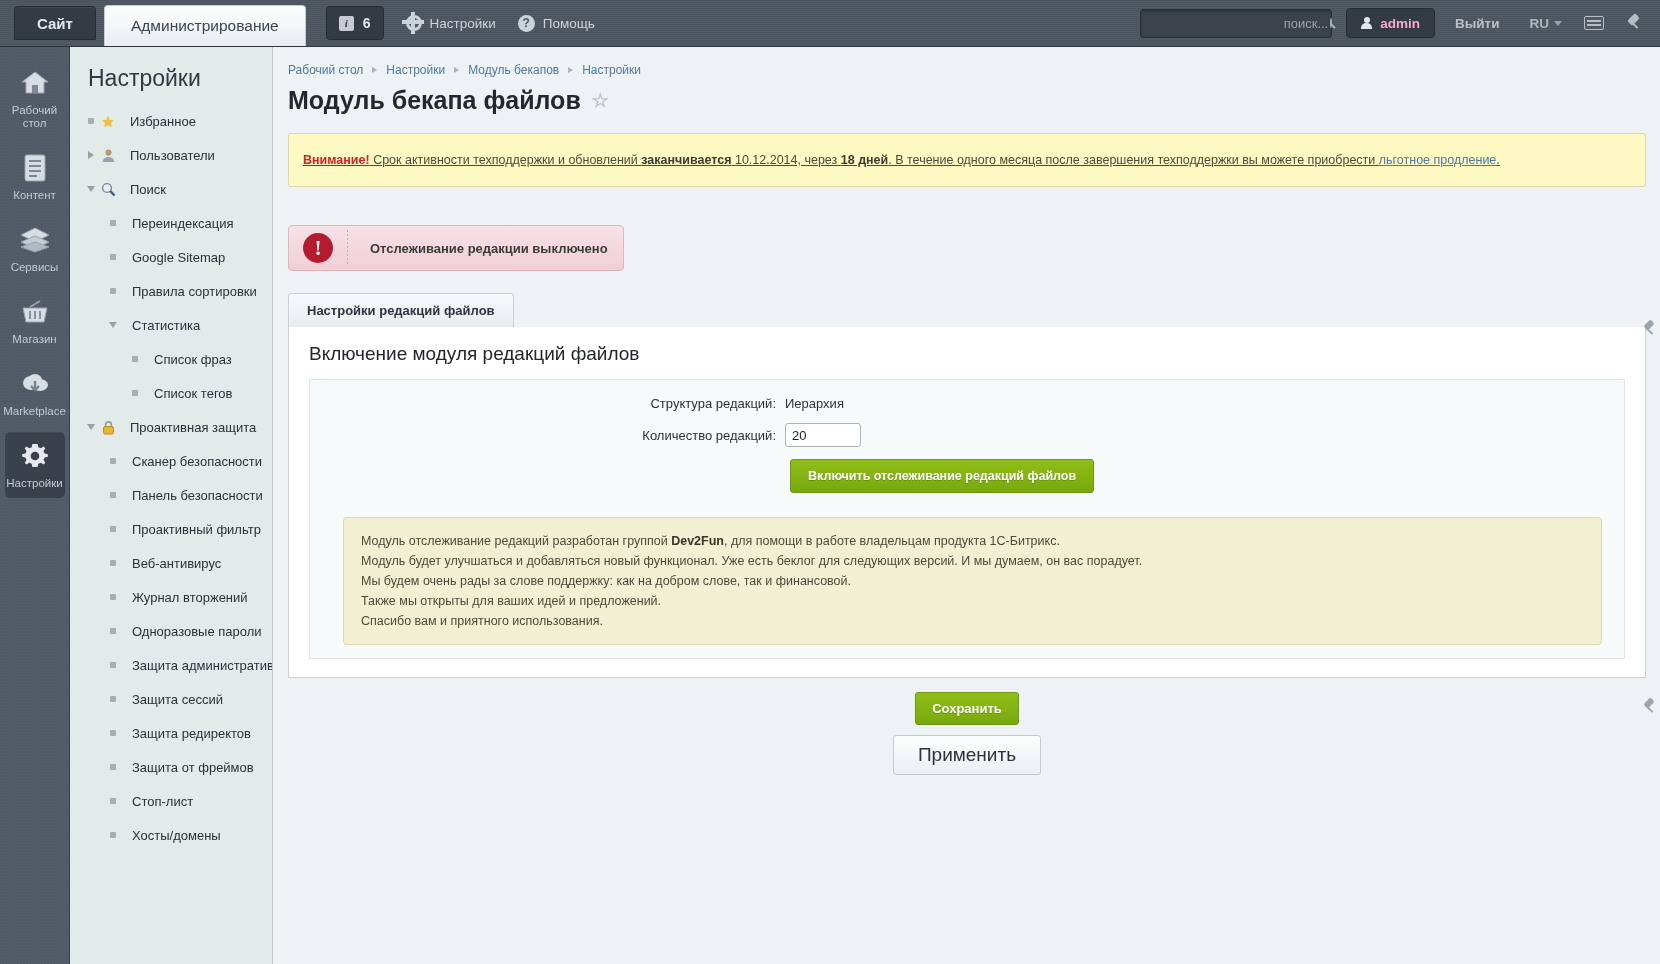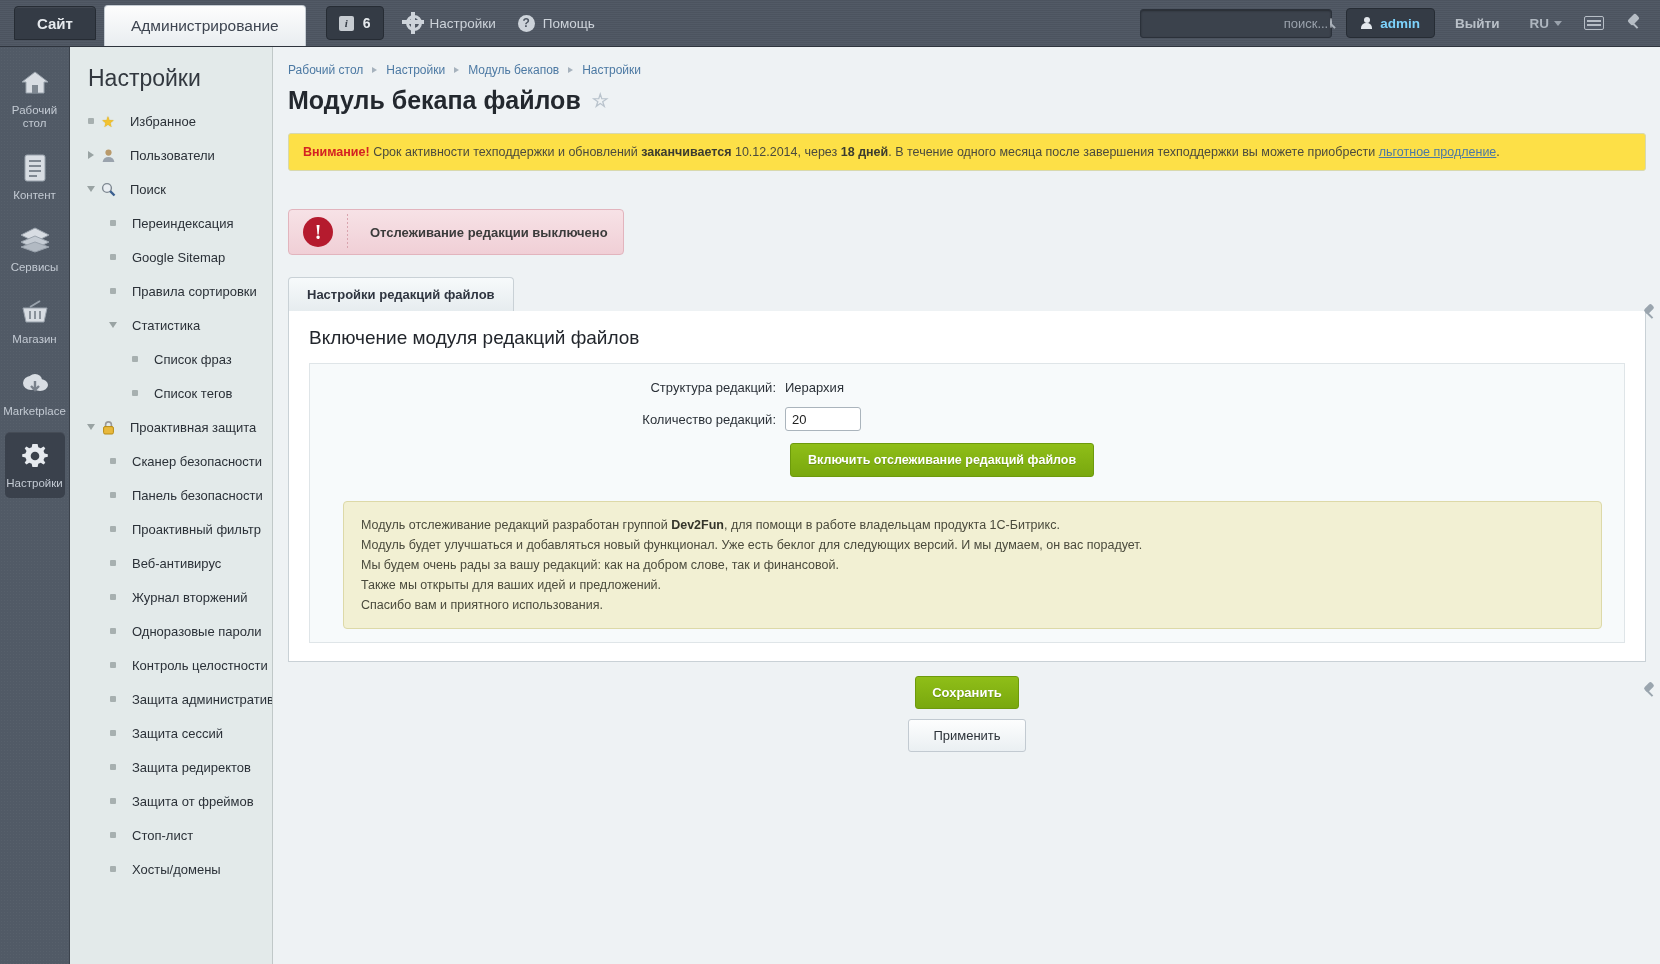--- a/index.html
+++ b/index.html
@@ -71,21 +71,21 @@
   .tb-search input {
     flex: 1; background: transparent; border: none; outline: none;
     color: #cfd5db; font-size: 13px; font-family: "Liberation Sans", sans-serif; text-align: right;
   }
   .tb-search input::placeholder { color: #9aa2ac; }
   .mag { width: 10px; height: 10px; border: 1.8px solid #aab1ba; border-radius: 50%; position: relative; }
   .mag::after { content:""; position:absolute; width:6px; height:1.8px; background:#aab1ba;
      transform: rotate(45deg); right:-5px; bottom:0px; }
   .tb-user {
     margin-left: 14px; height: 30px; padding: 0 14px; border-radius: 4px;
-    background: #343b45; border:1px solid #262c34; color: #7dd3fc;
+    background: #343b45; border:1px solid #262c34; color: #f9a8d4;
     display:flex; align-items:center; gap:8px; font-size:13.5px; font-weight:bold; cursor:pointer;
   }
   .u-ico { width: 11px; height: 12px; position: relative; }
   .u-ico::before { content:""; position:absolute; width:6px;height:6px;border-radius:50%;
      background:#e3e8ed; left:2.5px; top:0; }
   .u-ico::after { content:""; position:absolute; width:11px;height:6px;border-radius:5px 5px 0 0;
      background:#e3e8ed; left:0; bottom:0; }
   .tb-logout { margin-left: 20px; color: #b9c0c8; font-size:13.5px; cursor:pointer; font-weight:bold;}
   .tb-lang { margin-left: 30px; color: #aeb6bf; font-size:13.5px; font-weight:bold; cursor:pointer;
      display:flex; align-items:center; gap:5px;}
@@ -153,22 +153,22 @@
   .crumbs { padding: 16px 0 0 14px; display: flex; align-items: center; gap: 9px;
      font-size: 12px; color: #7a8794;}
   .crumbs a { color: #4c79a3; text-decoration: none; cursor: pointer; }
   .cr-sep { width:0;height:0;border-top:3.5px solid transparent;border-bottom:3.5px solid transparent;
     border-left:5px solid #a6b2bd;}
   .pg-title { margin: 9px 0 0 14px; font-size: 25px; font-weight: bold; color: #23282e;
      display:flex; align-items:center; gap:11px;}
   .star-o { color: #b9c3cc; font-size: 19px; cursor: pointer; }
 
   .notice {
-    margin: 18px 14px 0 14px; background: #fde047; border: 1px solid #d8d9ae;
-    border-radius: 3px; padding: 9px 14px; font-size: 12.5px; color: #4b4b3d; line-height: 18px;
+    margin: 18px 14px 0 14px; background: #fef9c3; border: 1px solid #d8d9ae;
+    border-radius: 3px; padding: 17px 14px; font-size: 12.5px; color: #4b4b3d; line-height: 18px; text-decoration: underline;
   }
   .notice b { color: #3c3c2f; }
   .nb-red { color: #d32222; font-weight: bold; }
   .notice a { color: #4c79a3; text-decoration: underline; }
 
   .alert {
     margin: 38px 0 0 14px; width: 336px; height: 46px;
     background: linear-gradient(to bottom,#f7e2e6,#f0cfd6);
     border: 1px solid #e2b4bd; border-radius: 4px;
     display: flex; align-items: center;
@@ -224,21 +224,21 @@
   .infobox b { color: #35352a; }
 
   .footbar { margin: 14px 14px 0 14px; display: flex; align-items: center; gap: 10px; position: relative; flex-direction: column; }
   .btn-save {
     padding: 8px 16px; border-radius: 3px; background: linear-gradient(to bottom,#8fbe18,#79a80e);
     border: 1px solid #6d9a0c; color: #fff; font-size: 13px; font-weight: bold; cursor: pointer;
     text-shadow: 0 1px 0 rgba(0,0,0,.18);
   }
   .btn-apply {
     padding: 8px 24px; border-radius: 3px; background: linear-gradient(to bottom,#fdfefe,#eaeff2);
-    border: 1px solid #c2cad1; color: #2c3views; color:#2c3239; font-size: 13px; cursor: pointer;
+    border: 1px solid #c2cad1; color: #2c3views; color:#2c3239; font-size: 19px; cursor: pointer;
   }
   .foot-pin { position: absolute; right: 4px; top: 7px; }
 </style>
 </head>
 <body>
 
 <div class="topbar">
   <div class="tb-tab dark">
     <span>Сайт</span>
   </div>
@@ -470,26 +470,20 @@
       <div class="m-row lvl2">
         <span class="m-arrow">
           <span class="m-dot"></span>
         </span>
         <span class="m-lbl">Одноразовые пароли</span>
       </div>
       <div class="m-row lvl2">
         <span class="m-arrow">
           <span class="m-dot"></span>
         </span>
-        <span class="m-lbl">Контроль целостности</span>
-      </div>
-      <div class="m-row lvl2">
-        <span class="m-arrow">
-          <span class="m-dot"></span>
-        </span>
         <span class="m-lbl">Защита административной части</span>
       </div>
       <div class="m-row lvl2">
         <span class="m-arrow">
           <span class="m-dot"></span>
         </span>
         <span class="m-lbl">Защита сессий</span>
       </div>
       <div class="m-row lvl2">
         <span class="m-arrow">
@@ -566,21 +560,21 @@
         <div class="flabel">Количество редакций:</div>
         <input class="finput" type="text" value="20" style="">
       </div>
       <div>
         <button class="btn-green-big">Включить отслеживание редакций файлов</button>
       </div>
 
       <div class="infobox">
         <div><span>Модуль отслеживание редакций разработан группой </span><b>Dev2Fun</b><span>, для помощи в работе владельцам продукта 1С-Битрикс.</span></div>
         <div>Модуль будет улучшаться и добавляться новый функционал. Уже есть беклог для следующих версий. И мы думаем, он вас порадует.</div>
-        <div>Мы будем очень рады за вашу редакций: как на добром слове, так и финансовой.</div>
+        <div>Мы будем очень рады за слове поддержку: как на добром слове, так и финансовой.</div>
         <div>Также мы открыты для ваших идей и предложений.</div>
         <div>Спасибо вам и приятного использования.</div>
       </div>
     </div>
   </div>
 
   <div class="footbar">
     <button class="btn-save">Сохранить</button>
     <button class="btn-apply">Применить</button>
     <span class="foot-pin">

